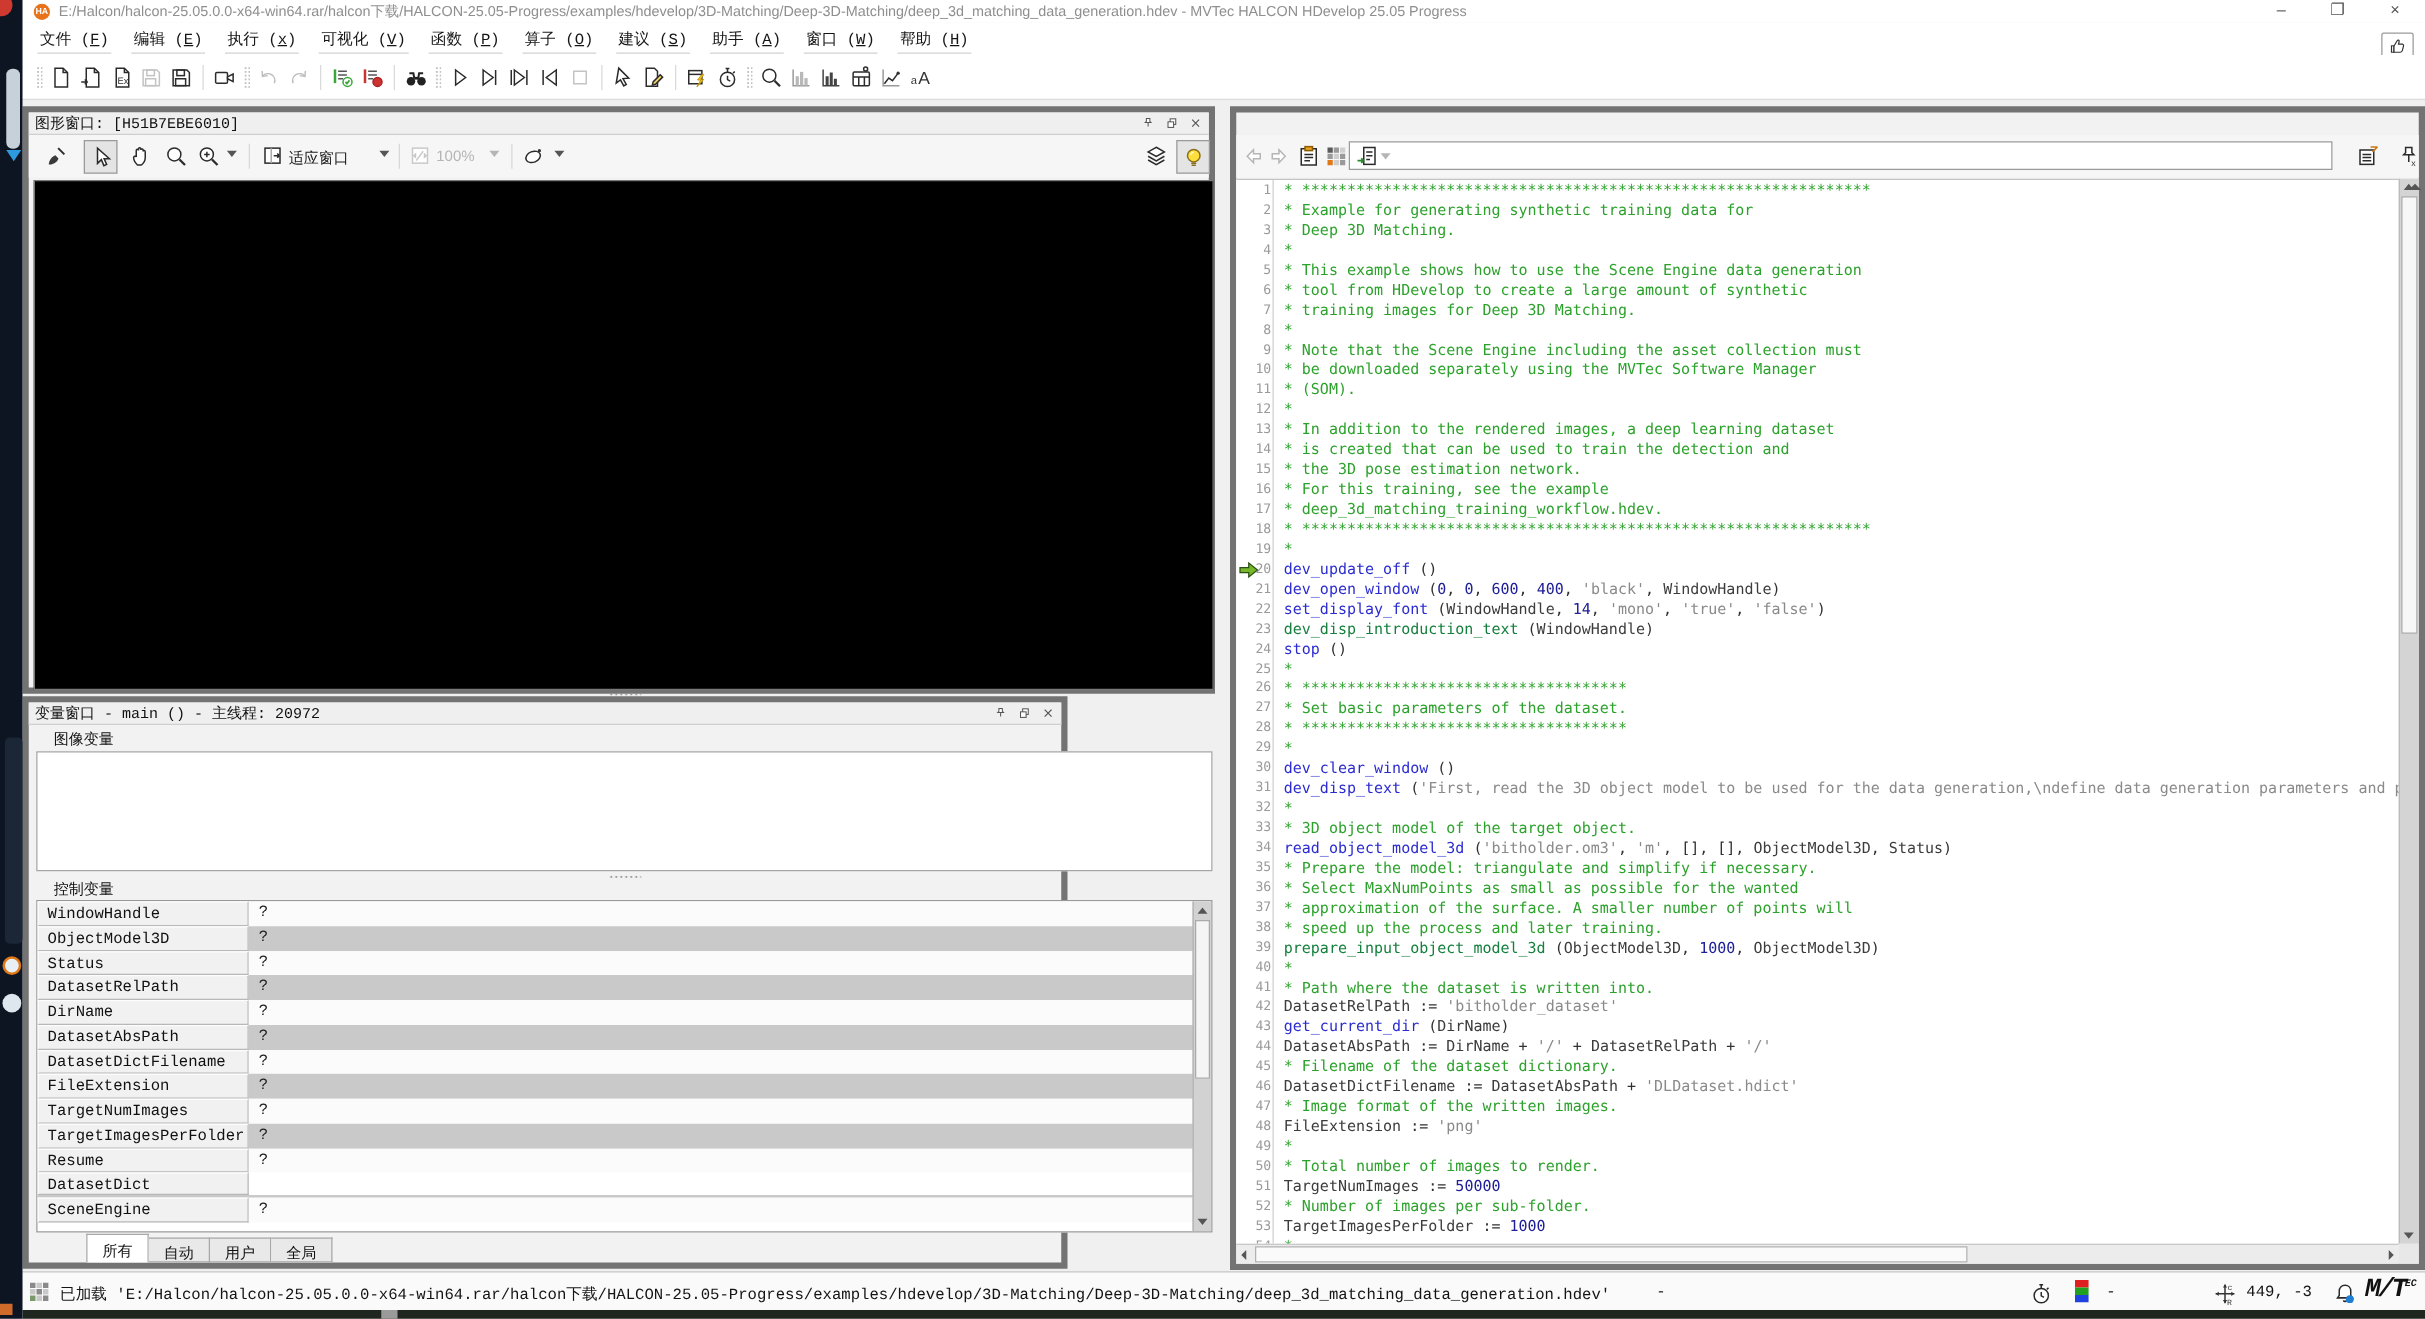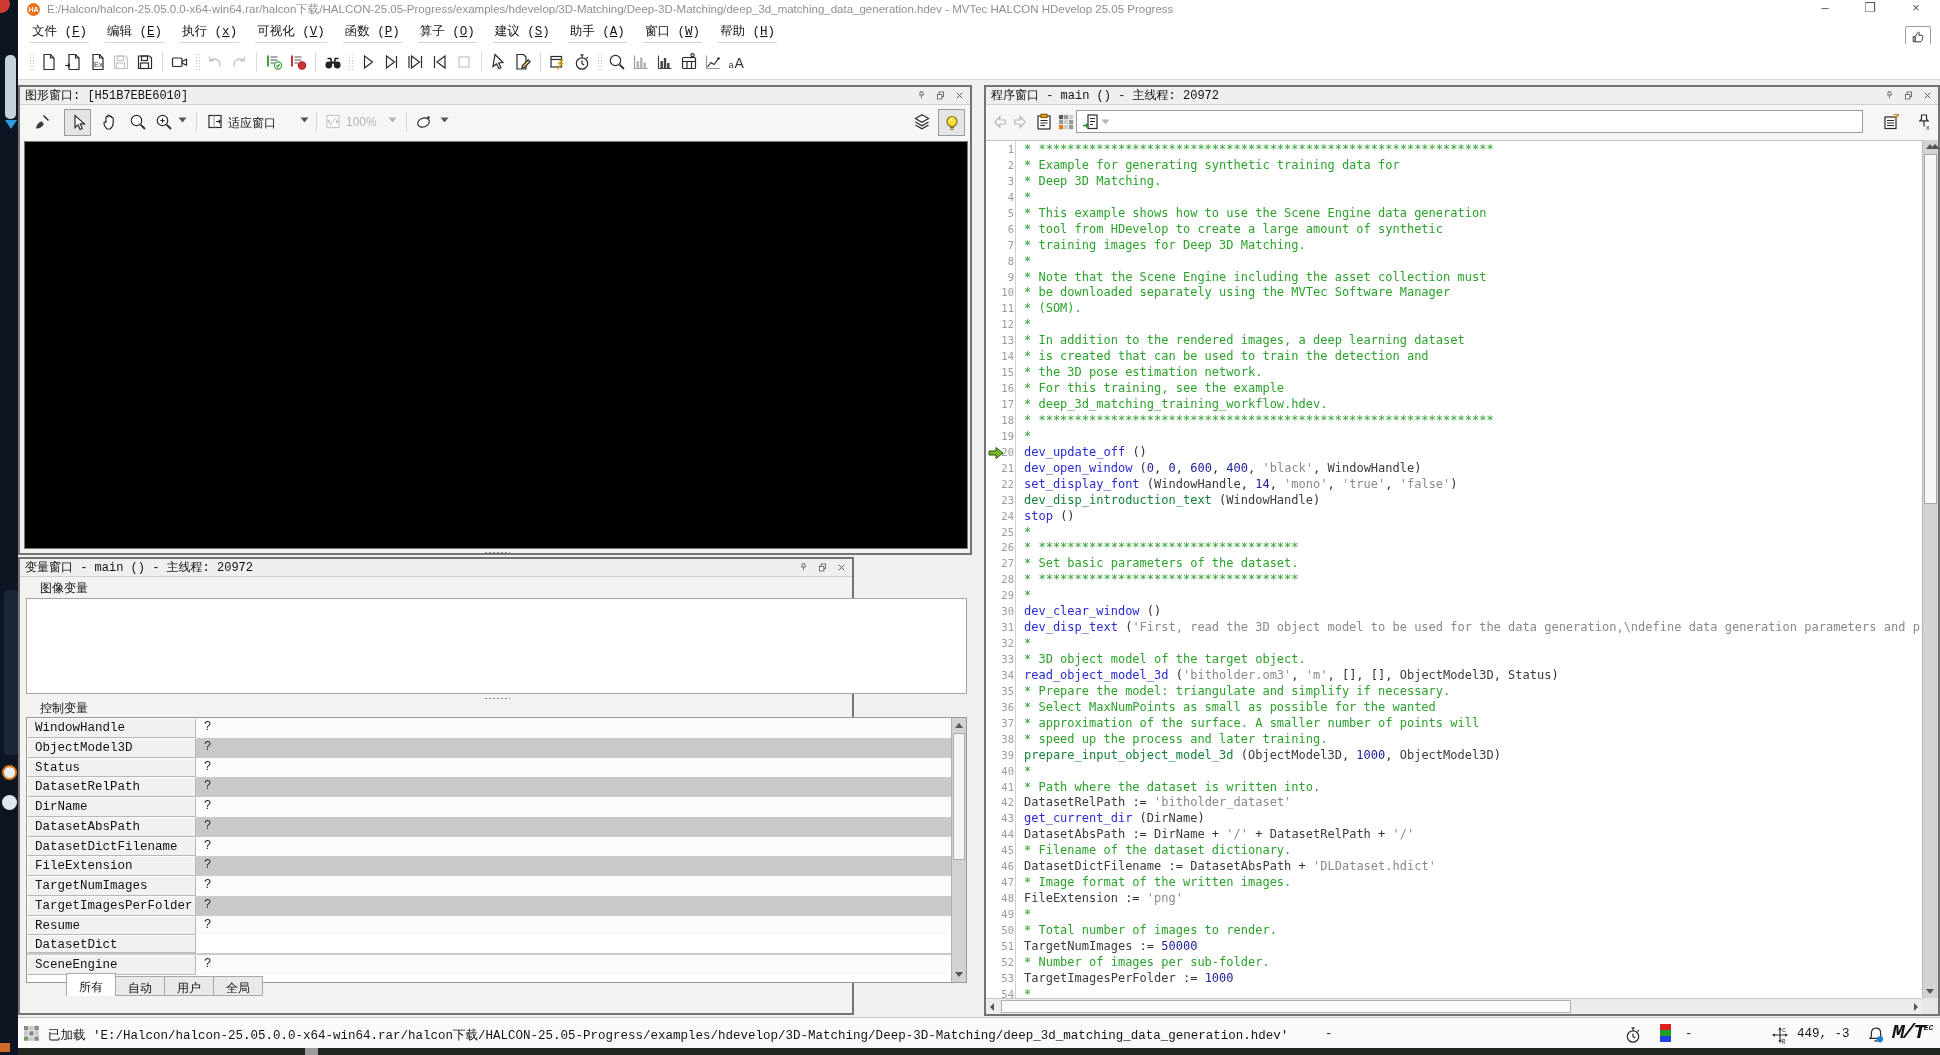--- a/index.html
+++ b/index.html
@@ -31,21 +31,21 @@
 .menu-item u { text-decoration:underline; }
 #feedback-box { position:absolute; left:1887px; top:26px; width:26px; height:21px; border:1px solid #9a9a9a; border-radius:2px; background:#fff; display:flex; align-items:center; justify-content:center; }
 
 
 #toolbar { position:absolute; left:0; top:44px; width:100%; height:36px; background:#fff; border-bottom:1px solid #dcdcdc; display:flex; align-items:center; padding-left:8px; }
 .tb-icon { width:23px; height:23px; display:flex; align-items:center; justify-content:center; margin-right:1px; }
 .tb-sep { width:1px; height:20px; background:#dadada; margin:0 5px; }
 .tb-grip { width:5px; height:18px; margin:0 3px; background-image:radial-gradient(#c3c3c3 1px, transparent 1px); background-size:3px 3px; }
 
 
-.panel { position:absolute; background:#f2f2f2; border:2px solid #737373; }
+.panel { position:absolute; background:#f2f2f2; border:5px solid #737373; }
 .phead { height:18px; background:#efefef; border-bottom:1px solid #cfcfcf; display:flex; align-items:center; padding:0 5px; font-size:12px; color:#111; }
 .phead .title { white-space:nowrap; }
 .phead .sp { flex:1; }
 .wicons { display:flex; gap:8px; align-items:center; }
 
 #gpanel { left:0; top:85px; width:954px; height:470px; }
 #gtoolbar { position:absolute; left:0; top:18px; width:100%; height:34px; background:#f6f6f6; }
 .gt { position:absolute; top:7px; }
 .gt-box { position:absolute; top:4px; width:27px; height:27px; background:#e4e4e4; border:1px solid #9a9a9a; display:flex; align-items:center; justify-content:center; }
 .gt-sep { position:absolute; top:7px; width:1px; height:20px; background:#d8d8d8; }
@@ -59,21 +59,21 @@
 #imagebox { position:absolute; left:6px; top:39px; width:941px; height:96px; background:#fff; border:1px solid #a5a5a5; }
 #vartable { position:absolute; left:6px; top:158px; width:941px; height:266px; background:#fff; border:1px solid #999; overflow:hidden; }
 .vrow { position:absolute; left:0; width:925px; height:19.77px; display:flex; }
 .vname { width:169px; background:#f1f1f1; border:1px solid #b8b8b8; border-top-color:#fdfdfd; border-left-color:#fdfdfd; font-family:"Liberation Mono",monospace; font-size:12.5px; color:#111; padding:2px 0 0 7px; }
 .vval { flex:1; font-family:"Liberation Mono",monospace; font-size:12.5px; color:#222; padding:2px 0 0 8px; }
 .vrow.odd .vval { background:#fbfbfb; }
 .vrow.even .vval { background:#c9c9c9; }
 #vscroll2 { position:absolute; right:0; top:0; width:15px; height:100%; background:#d2d2d2; border-left:1px solid #b0b0b0; }
 #vs2-thumb { position:absolute; left:1px; top:15px; width:12px; height:127px; background:#f5f5f5; border:1px solid #aaa; }
 .sarrow { position:absolute; left:3px; width:0; height:0; border-left:4.5px solid transparent; border-right:4.5px solid transparent; }
-#tabs { position:absolute; left:6px; top:414px; display:flex; align-items:flex-end; height:23px;padding-left:40px; }
+#tabs { position:absolute; left:6px; top:425px; display:flex; align-items:flex-end; height:23px;padding-left:40px; }
 .tab { height:20px; padding:3px 12px 0; font-size:12px; color:#111; background:#e9e9e9; border:1px solid #a8a8a8; border-left:none; }
 .tab:first-child { border-left:1px solid #a8a8a8; }
 .tab.active { background:#fff; height:23px; border-bottom:none; padding-top:5px; }
 
 #ppanel { left:966px; top:85px; width:956px; height:931px; }
 #ptoolbar { position:absolute; left:0; top:18px; width:100%; height:34px; background:#f6f6f6; }
 .pt { position:absolute; top:7px; }
 #pcombo { position:absolute; left:90px; top:5px; width:787px; height:23px; background:#fff; border:1px solid #9a9a9a; display:flex; align-items:center; padding:0 4px; }
 #pcombo .ctext { font-family:"Liberation Mono",monospace; font-size:12.5px; color:#111; margin-left:4px; flex:1; }
 
@@ -542,42 +542,20 @@
     </div>
     <div id="tabs">
         <div class="tab cjk active">所有</div>
         <div class="tab cjk">自动</div>
         <div class="tab cjk">用户</div>
         <div class="tab cjk">全局</div>
       </div>
   </div>
 
   <div id="ppanel" class="panel">
-    <div class="phead cjk">
-      <span class="title">程序窗口 - main () - 主线程: 20972</span>
-      <span class="sp"></span>
-      <span class="wicons">
-        <span>
-            <svg width="11" height="11" viewBox="0 0 16 16" fill="none" stroke="#555" stroke-width="1.2">
-              <path d="M6 2.5h4v3.4l1.3 1.3H4.7L6 5.9zM8 7.5v4.5" fill="#fff"></path>
-            </svg>
-          </span>
-        <span>
-            <svg width="11" height="11" viewBox="0 0 16 16" fill="none" stroke="#555" stroke-width="1.2">
-              <rect x="6" y="3" width="6.5" height="6.5" fill="#fff"></rect>
-              <rect x="3.5" y="6.5" width="6.5" height="6.5" fill="#fff"></rect>
-            </svg>
-          </span>
-        <span>
-            <svg width="11" height="11" viewBox="0 0 16 16" fill="none" stroke="#555" stroke-width="1.2">
-              <path d="M4 4l8 8M12 4l-8 8" stroke-width="1.4"></path>
-            </svg>
-          </span>
-      </span>
-    </div>
     <div id="ptoolbar">
       <span class="pt" style="left:4px">
           <svg width="20" height="20" viewBox="0 0 20 20" fill="none" stroke="#b5b5b5" stroke-width="1.2">
             <path d="M9.8 4.8 4.8 10l5 5.2v-3.2h5.4V8H9.8z" fill="#fdfdfd"></path>
           </svg>
         </span>
       <span class="pt" style="left:24px">
           <svg width="20" height="20" viewBox="0 0 20 20" fill="none" stroke="#b5b5b5" stroke-width="1.2">
             <path d="M10.2 4.8l5 5.2-5 5.2v-3.2H4.8V8h5.4z" fill="#fdfdfd"></path>
           </svg>

